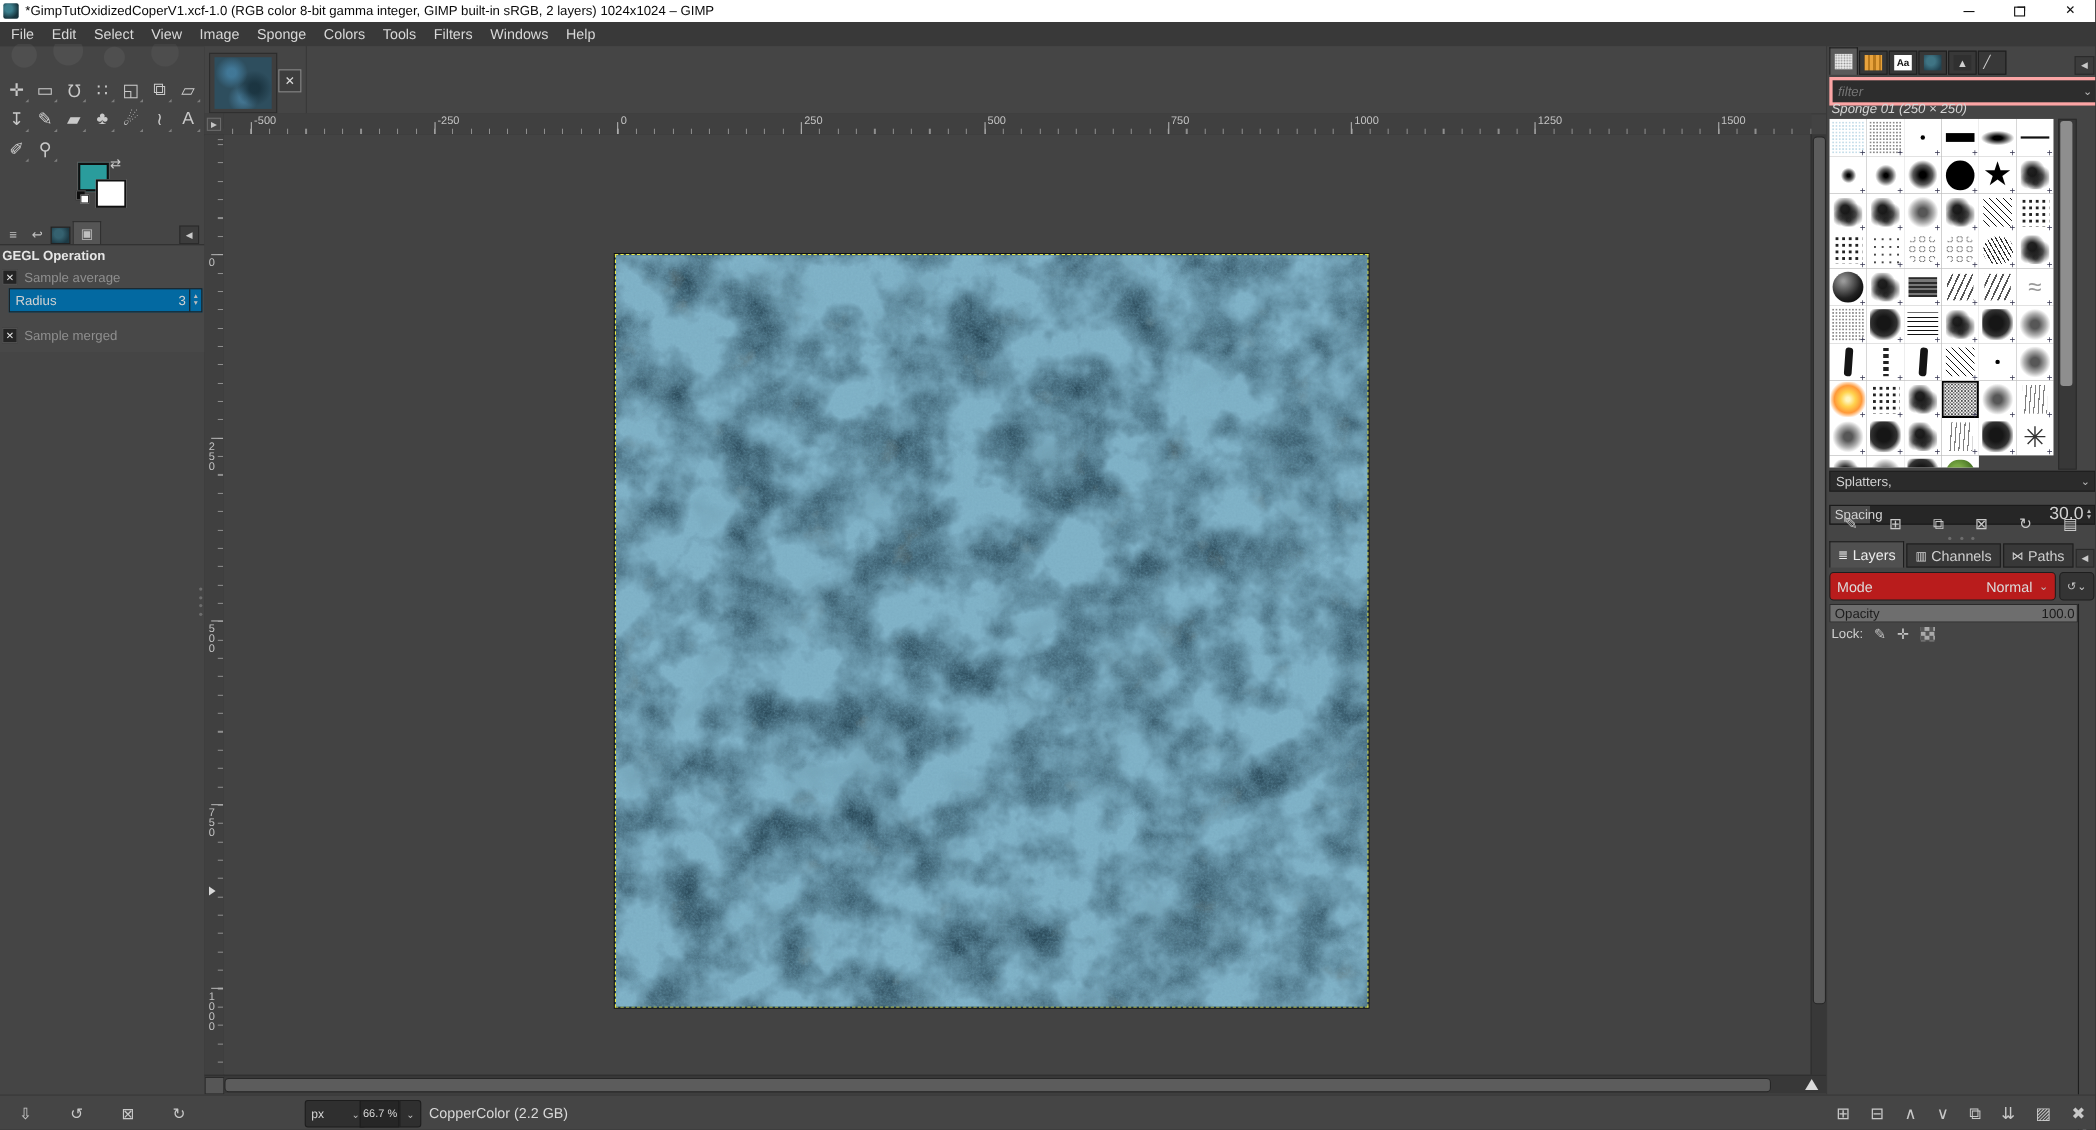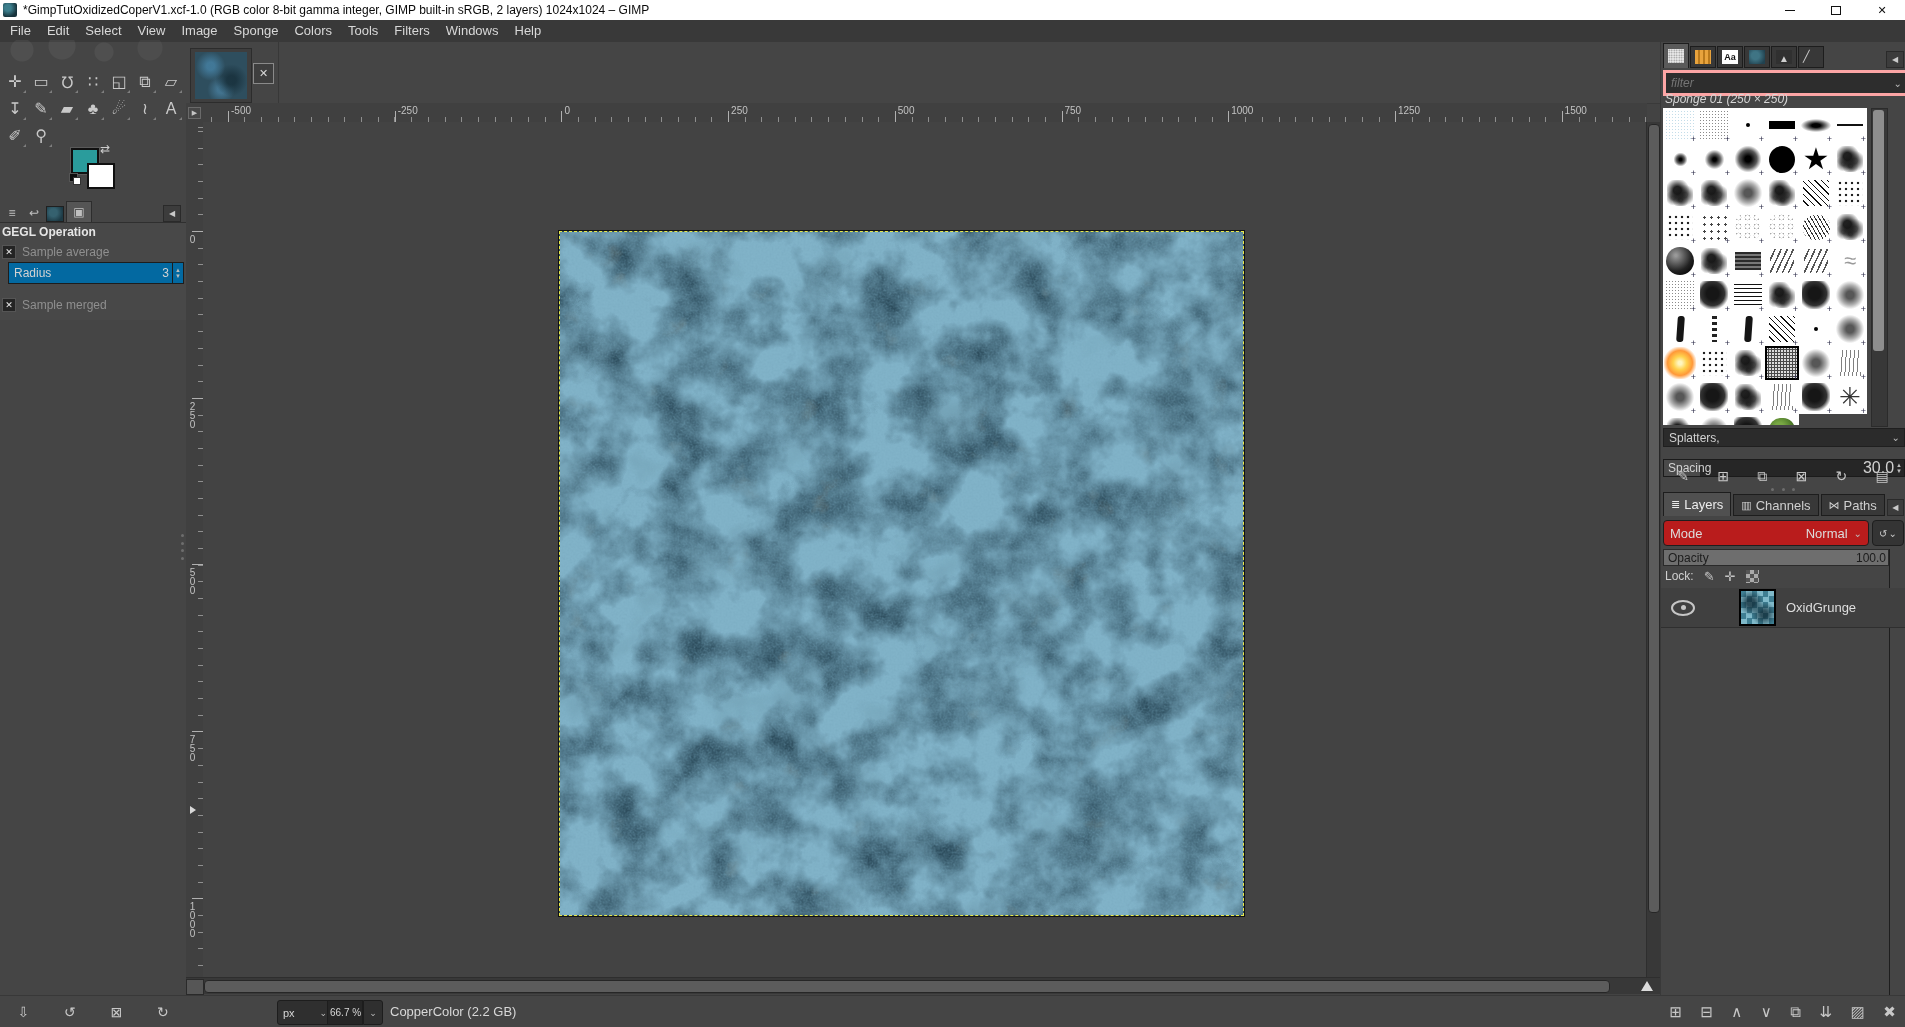--- a/index.html
+++ b/index.html
@@ -672,25 +672,20 @@
         <span>▲</span>
         <span>▼</span>
       </div>
     <div id="lock-row">
       <span class="lbl">Lock:</span>
       <span class="lk">✎</span>
       <span class="lk">✛</span>
       <span class="checker"></span>
     </div>
     <div id="layer-list">
-        <div class="layer-row">
-          <div class="eye"></div>
-          <div class="lthumb oxid"></div>
-          <div class="lname">OxidGrunge</div>
-        </div>
       </div>
   </div>
 
   <div id="bottombar">
     <div id="preset-actions">
         <div class="abtn">⇩</div>
         <div class="abtn">↺</div>
         <div class="abtn">⊠</div>
         <div class="abtn">↻</div>
       </div>

